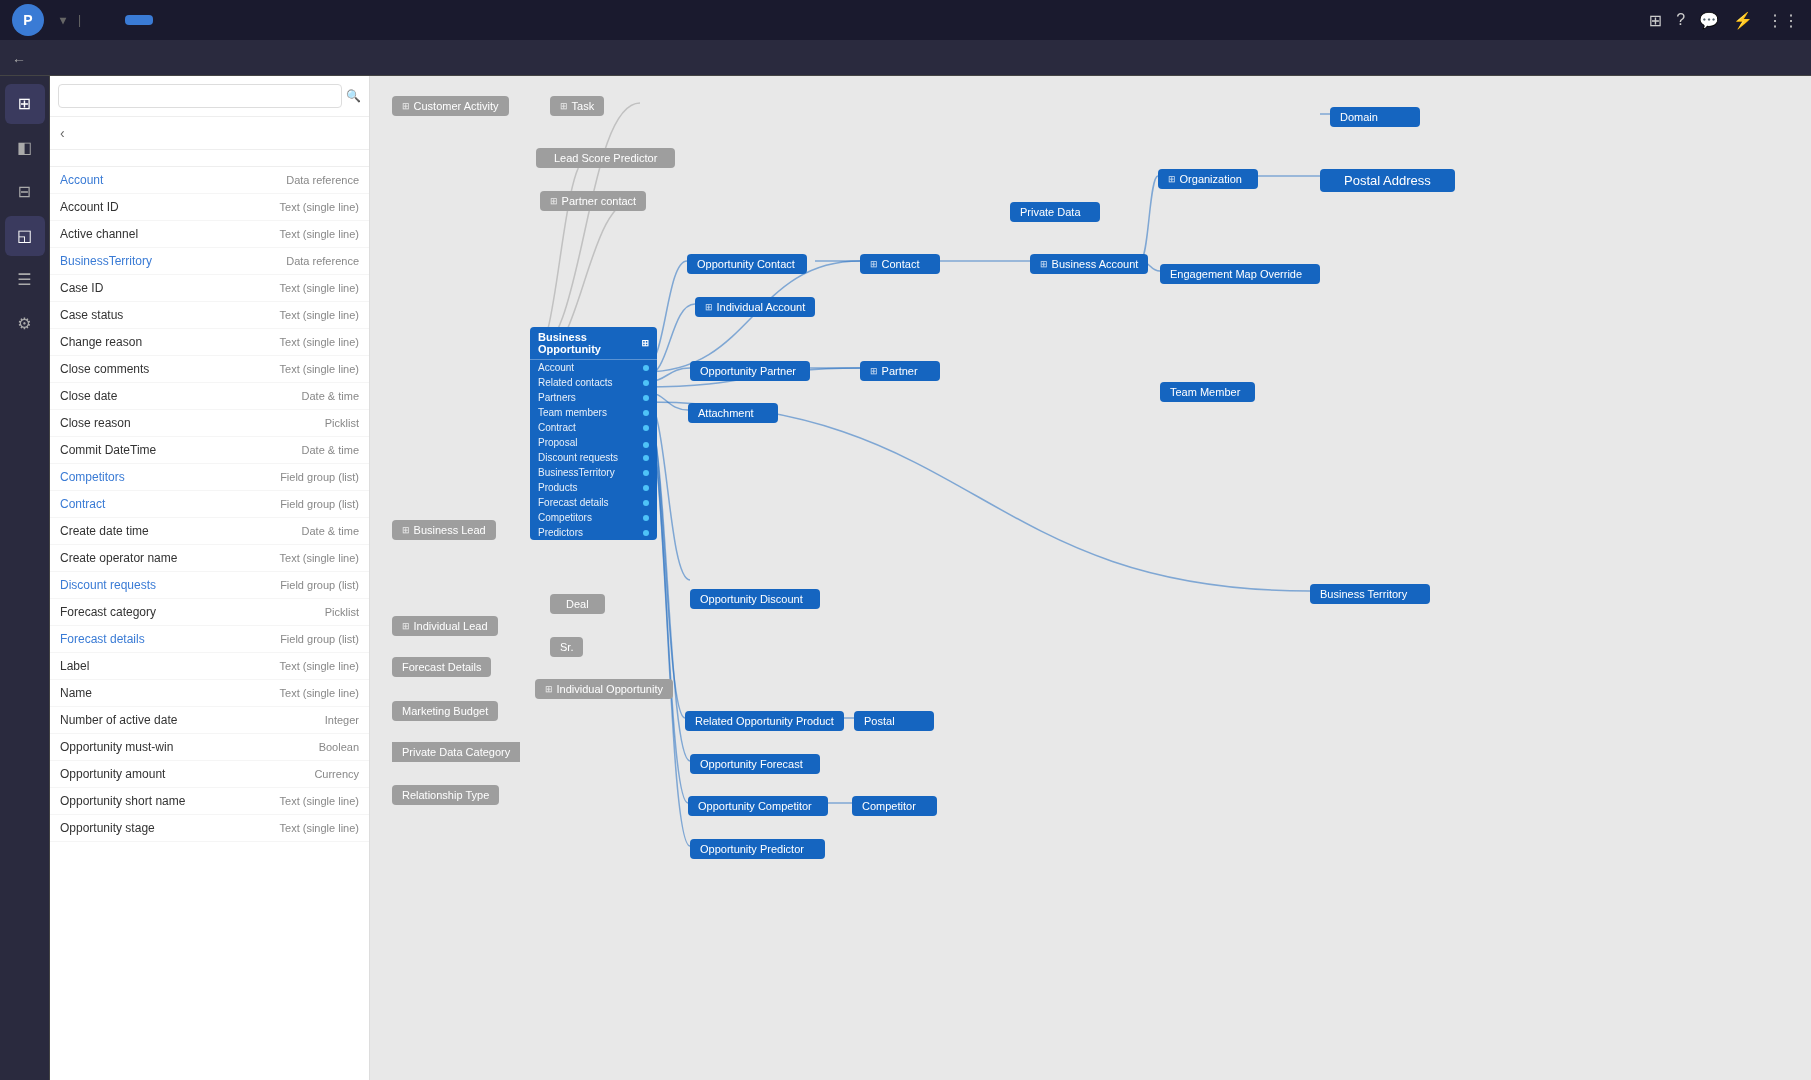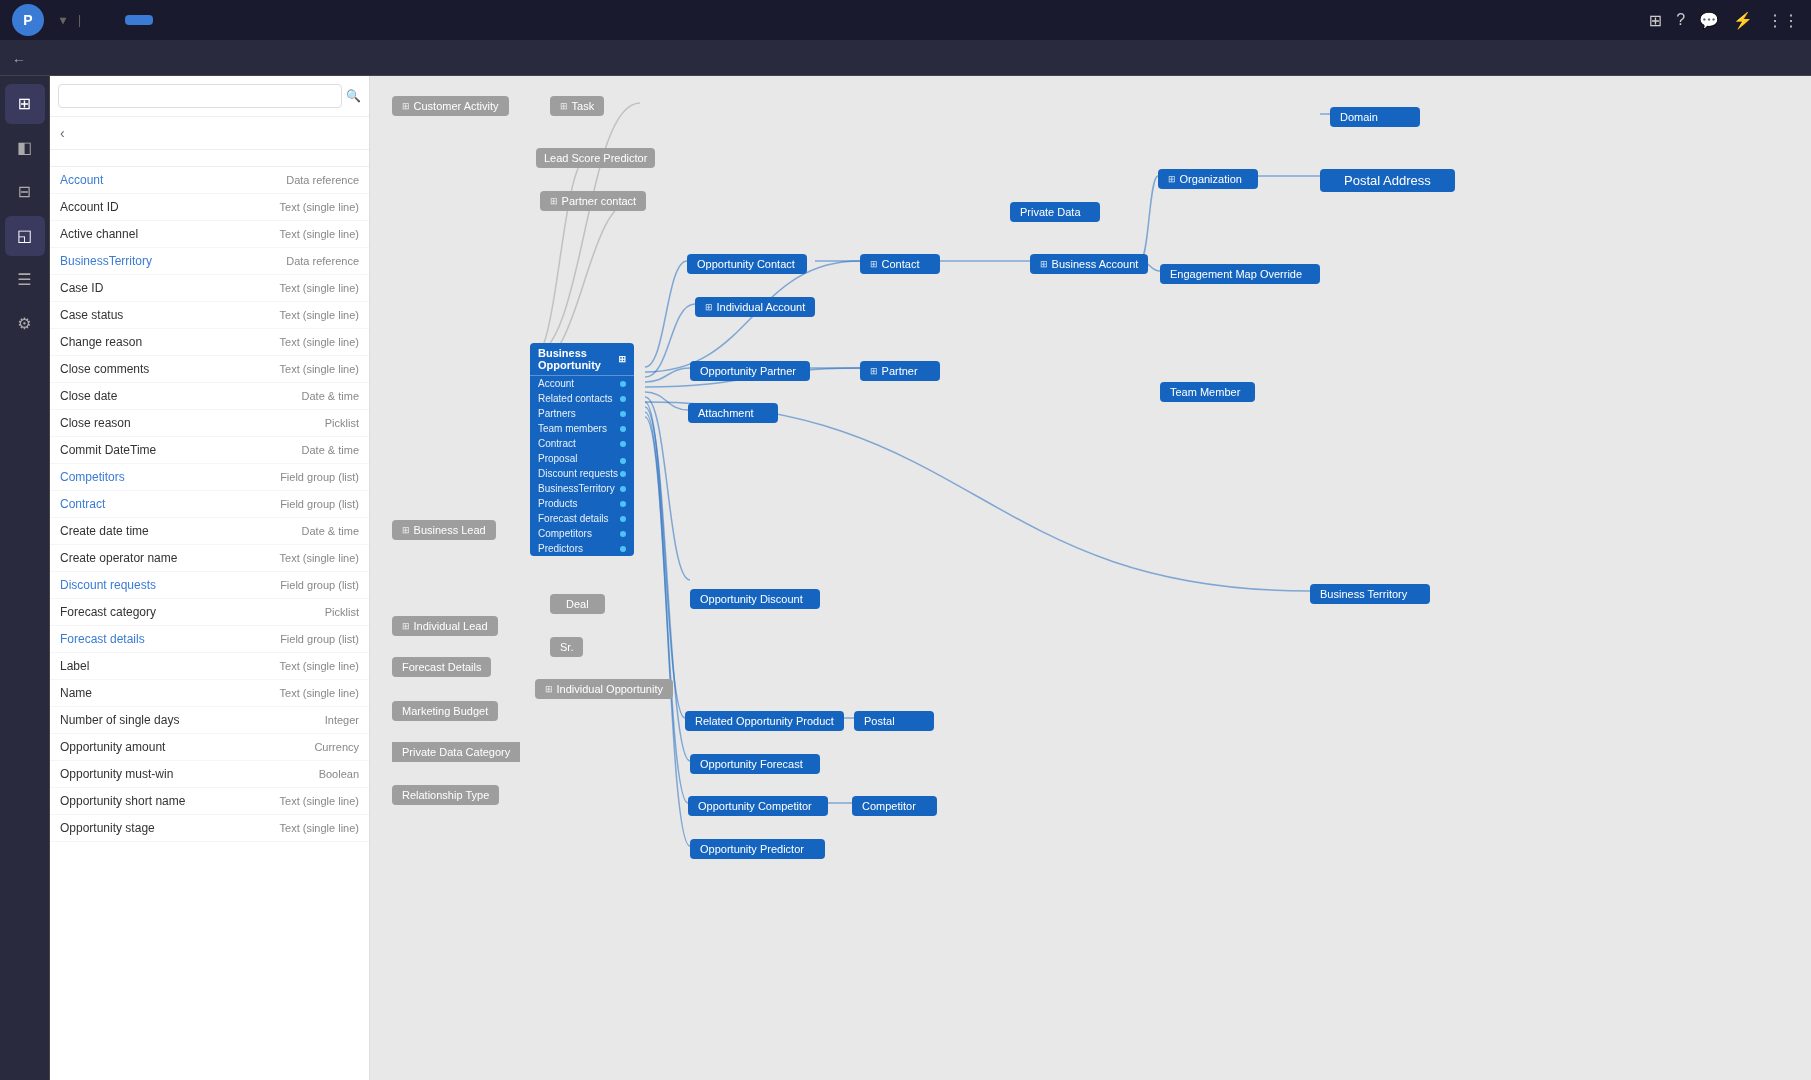--- a/index.html
+++ b/index.html
@@ -211,30 +211,30 @@
         </div>
         <div class="sidebar-field">
           <span class="field-name">Label</span>
           <span class="field-type">Text (single line)</span>
         </div>
         <div class="sidebar-field">
           <span class="field-name">Name</span>
           <span class="field-type">Text (single line)</span>
         </div>
         <div class="sidebar-field">
-          <span class="field-name">Number of single days</span>
+          <span class="field-name">Number of active date</span>
           <span class="field-type">Integer</span>
+        </div>
+        <div class="sidebar-field">
+          <span class="field-name">Opportunity must-win</span>
+          <span class="field-type">Boolean</span>
         </div>
         <div class="sidebar-field">
           <span class="field-name">Opportunity amount</span>
           <span class="field-type">Currency</span>
-        </div>
-        <div class="sidebar-field">
-          <span class="field-name">Opportunity must-win</span>
-          <span class="field-type">Boolean</span>
         </div>
         <div class="sidebar-field">
           <span class="field-name">Opportunity short name</span>
           <span class="field-type">Text (single line)</span>
         </div>
         <div class="sidebar-field">
           <span class="field-name">Opportunity stage</span>
           <span class="field-type">Text (single line)</span>
         </div>
       </div>
@@ -269,21 +269,21 @@
           <path d="M 275 326 C 607.5 326, 607.5 515, 940 515" fill="none" stroke="#1565c0" stroke-width="1.5" opacity="0.5"></path>
         </svg>
     <div class="node" style="left: 22px; top: 20px; background: rgb(158, 158, 158); color: white; padding: 4px 10px; border-radius: 4px; font-size: 11px; white-space: nowrap; cursor: pointer; display: flex; align-items: center; gap: 4px;">
           <span style="font-size: 9px; opacity: 0.8;">⊞</span>
           <span>Customer Activity</span>
         </div>
         <div class="node" style="left: 180px; top: 20px; background: rgb(158, 158, 158); color: white; padding: 4px 10px; border-radius: 4px; font-size: 11px; white-space: nowrap; cursor: pointer; display: flex; align-items: center; gap: 4px;">
           <span style="font-size: 9px; opacity: 0.8;">⊞</span>
           <span>Task</span>
         </div>
-        <div class="node" style="left: 166px; top: 72px; background: rgb(158, 158, 158); color: white; padding: 4px 8px; border-radius: 4px; font-size: 11px; white-space: nowrap; cursor: pointer; display: flex; align-items: center; gap: 4px;">
+        <div class="node" style="left: 166px; top: 72px; background: rgb(158, 158, 158); color: white; padding: 4px 18px; border-radius: 4px; font-size: 11px; white-space: nowrap; cursor: pointer; display: flex; align-items: center; gap: 4px;">
           <span>Lead Score Predictor</span>
         </div>
         <div class="node" style="left: 170px; top: 115px; background: rgb(158, 158, 158); color: white; padding: 4px 10px; border-radius: 4px; font-size: 11px; white-space: nowrap; cursor: pointer; display: flex; align-items: center; gap: 4px;">
           <span style="font-size: 9px; opacity: 0.8;">⊞</span>
           <span>Partner contact</span>
         </div>
         <div class="node" style="left: 180px; top: 518px; background: rgb(158, 158, 158); color: white; padding: 4px 16px; border-radius: 4px; font-size: 11px; white-space: nowrap; cursor: pointer; display: flex; align-items: center; gap: 4px;">
           <span>Deal</span>
         </div>
         <div class="node" style="left: 180px; top: 561px; background: rgb(158, 158, 158); color: white; padding: 4px 10px; border-radius: 4px; font-size: 11px; white-space: nowrap; cursor: pointer; display: flex; align-items: center; gap: 4px;">
@@ -374,21 +374,21 @@
         </div>
         <div class="node" style="left: 318px; top: 720px; background: rgb(21, 101, 192); color: white; padding: 4px 10px; border-radius: 4px; font-size: 11px; white-space: nowrap; cursor: pointer; display: flex; align-items: center; gap: 4px; min-width: 140px;">
           <span>Opportunity Competitor</span>
         </div>
         <div class="node" style="left: 482px; top: 720px; background: rgb(21, 101, 192); color: white; padding: 4px 10px; border-radius: 4px; font-size: 11px; white-space: nowrap; cursor: pointer; display: flex; align-items: center; gap: 4px; min-width: 85px;">
           <span>Competitor</span>
         </div>
         <div class="node" style="left: 320px; top: 763px; background: rgb(21, 101, 192); color: white; padding: 4px 10px; border-radius: 4px; font-size: 11px; white-space: nowrap; cursor: pointer; display: flex; align-items: center; gap: 4px; min-width: 135px;">
           <span>Opportunity Predictor</span>
         </div>
-        <div class="node node-main" style="left: 160px; top: 267px; width: 104px; background: rgb(21, 101, 192); border-radius: 4px; color: white;">
+        <div class="node node-main" style="left: 160px; top: 251px; width: 127px; background: rgb(21, 101, 192); border-radius: 4px; color: white;">
           <div class="node-main-header" style="padding: 4px 8px; display: flex; align-items: center; justify-content: space-between; border-bottom: 1px solid rgba(255, 255, 255, 0.3); font-size: 11px; font-weight: 600;">
             <span>Business Opportunity</span>
             <span style="font-size: 9px;">⊞</span>
           </div>
           <div class="node-field-row" style="display: flex; align-items: center; justify-content: space-between; padding: 2px 8px; font-size: 10px; color: rgba(255, 255, 255, 0.9);">
             <span>Account</span>
             <span style="width: 6px; height: 6px; background: rgb(79, 195, 247); border-radius: 50%; display: inline-block;"></span>
           </div>
           <div class="node-field-row" style="display: flex; align-items: center; justify-content: space-between; padding: 2px 8px; font-size: 10px; color: rgba(255, 255, 255, 0.9);">
             <span>Related contacts</span>

